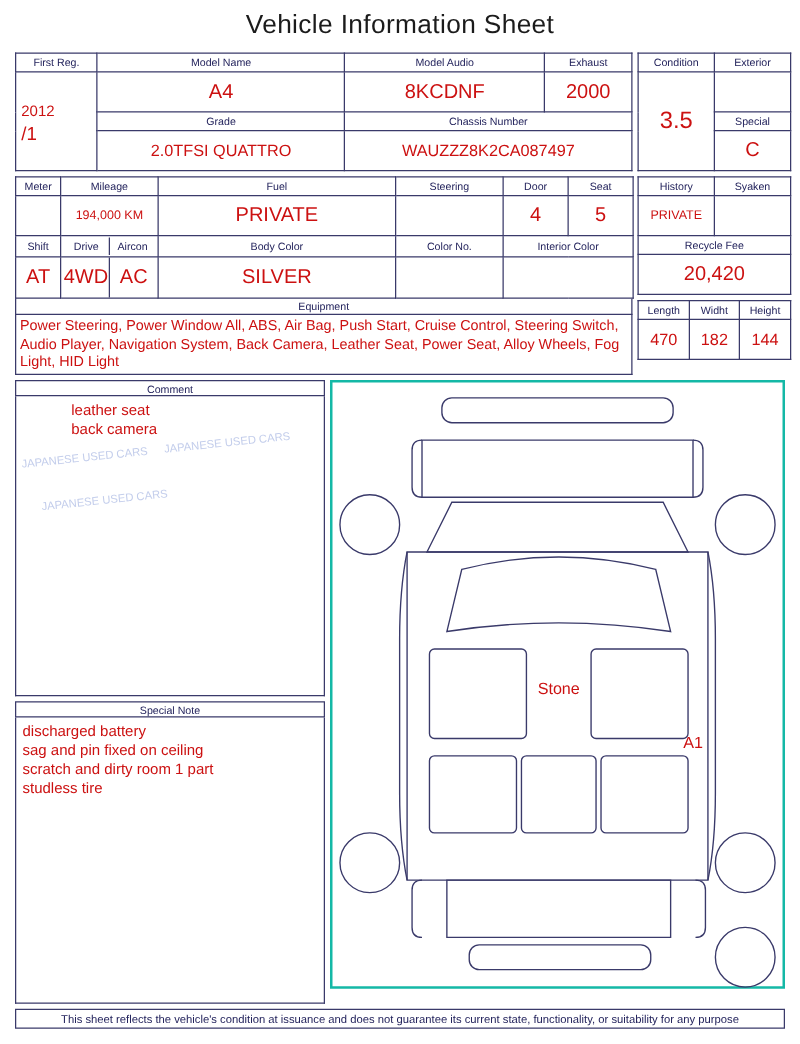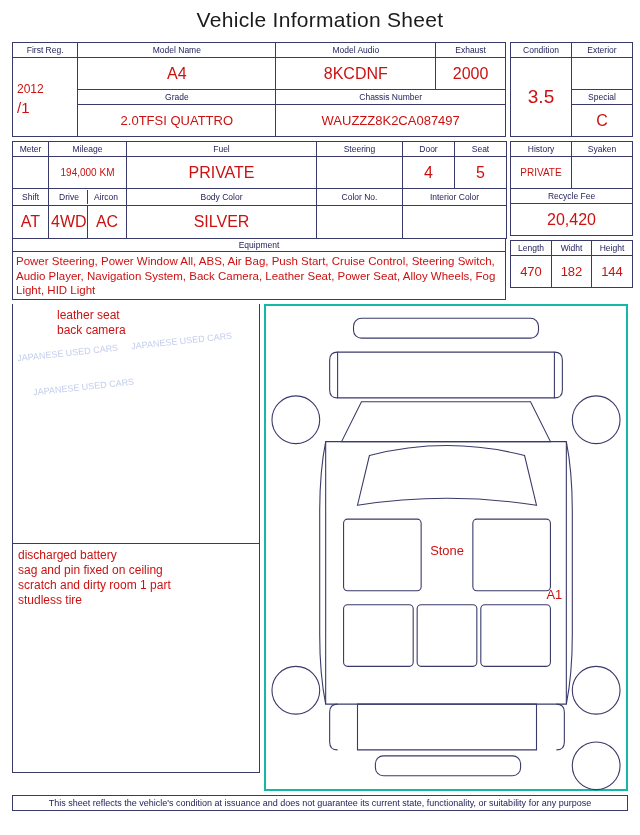--- a/index.html
+++ b/index.html
@@ -298,28 +298,30 @@
           <td class="val small">182</td>
           <td class="val small">144</td>
         </tr>
       </tbody>
         </table>
     </div>
   </div>
 
   <div class="midwrap">
     <div class="comment-col">
+      <div class="sec-head">Comment</div>
       <div class="sec-body" id="comment-body">
         <div style="white-space:pre-line">leather seat
 back camera</div>
         <div class="watermark" style="left:4px;top:42px;transform:rotate(-6deg)">JAPANESE USED CARS</div>
         <div class="watermark" style="left:118px;top:30px;transform:rotate(-6deg)">JAPANESE USED CARS</div>
         <div class="watermark" style="left:20px;top:76px;transform:rotate(-6deg)">JAPANESE USED CARS</div>
       </div>
 
+      <div class="sec-head" style="margin-top:4px">Special Note</div>
       <div class="sec-body" id="specialnote-body">
         <div style="white-space:pre-line">discharged battery
 sag and pin fixed on ceiling
 scratch and dirty room 1 part
 studless tire</div>
       </div>
     </div>
 
     <div class="diagram-col">
       <div class="diagram-box">

